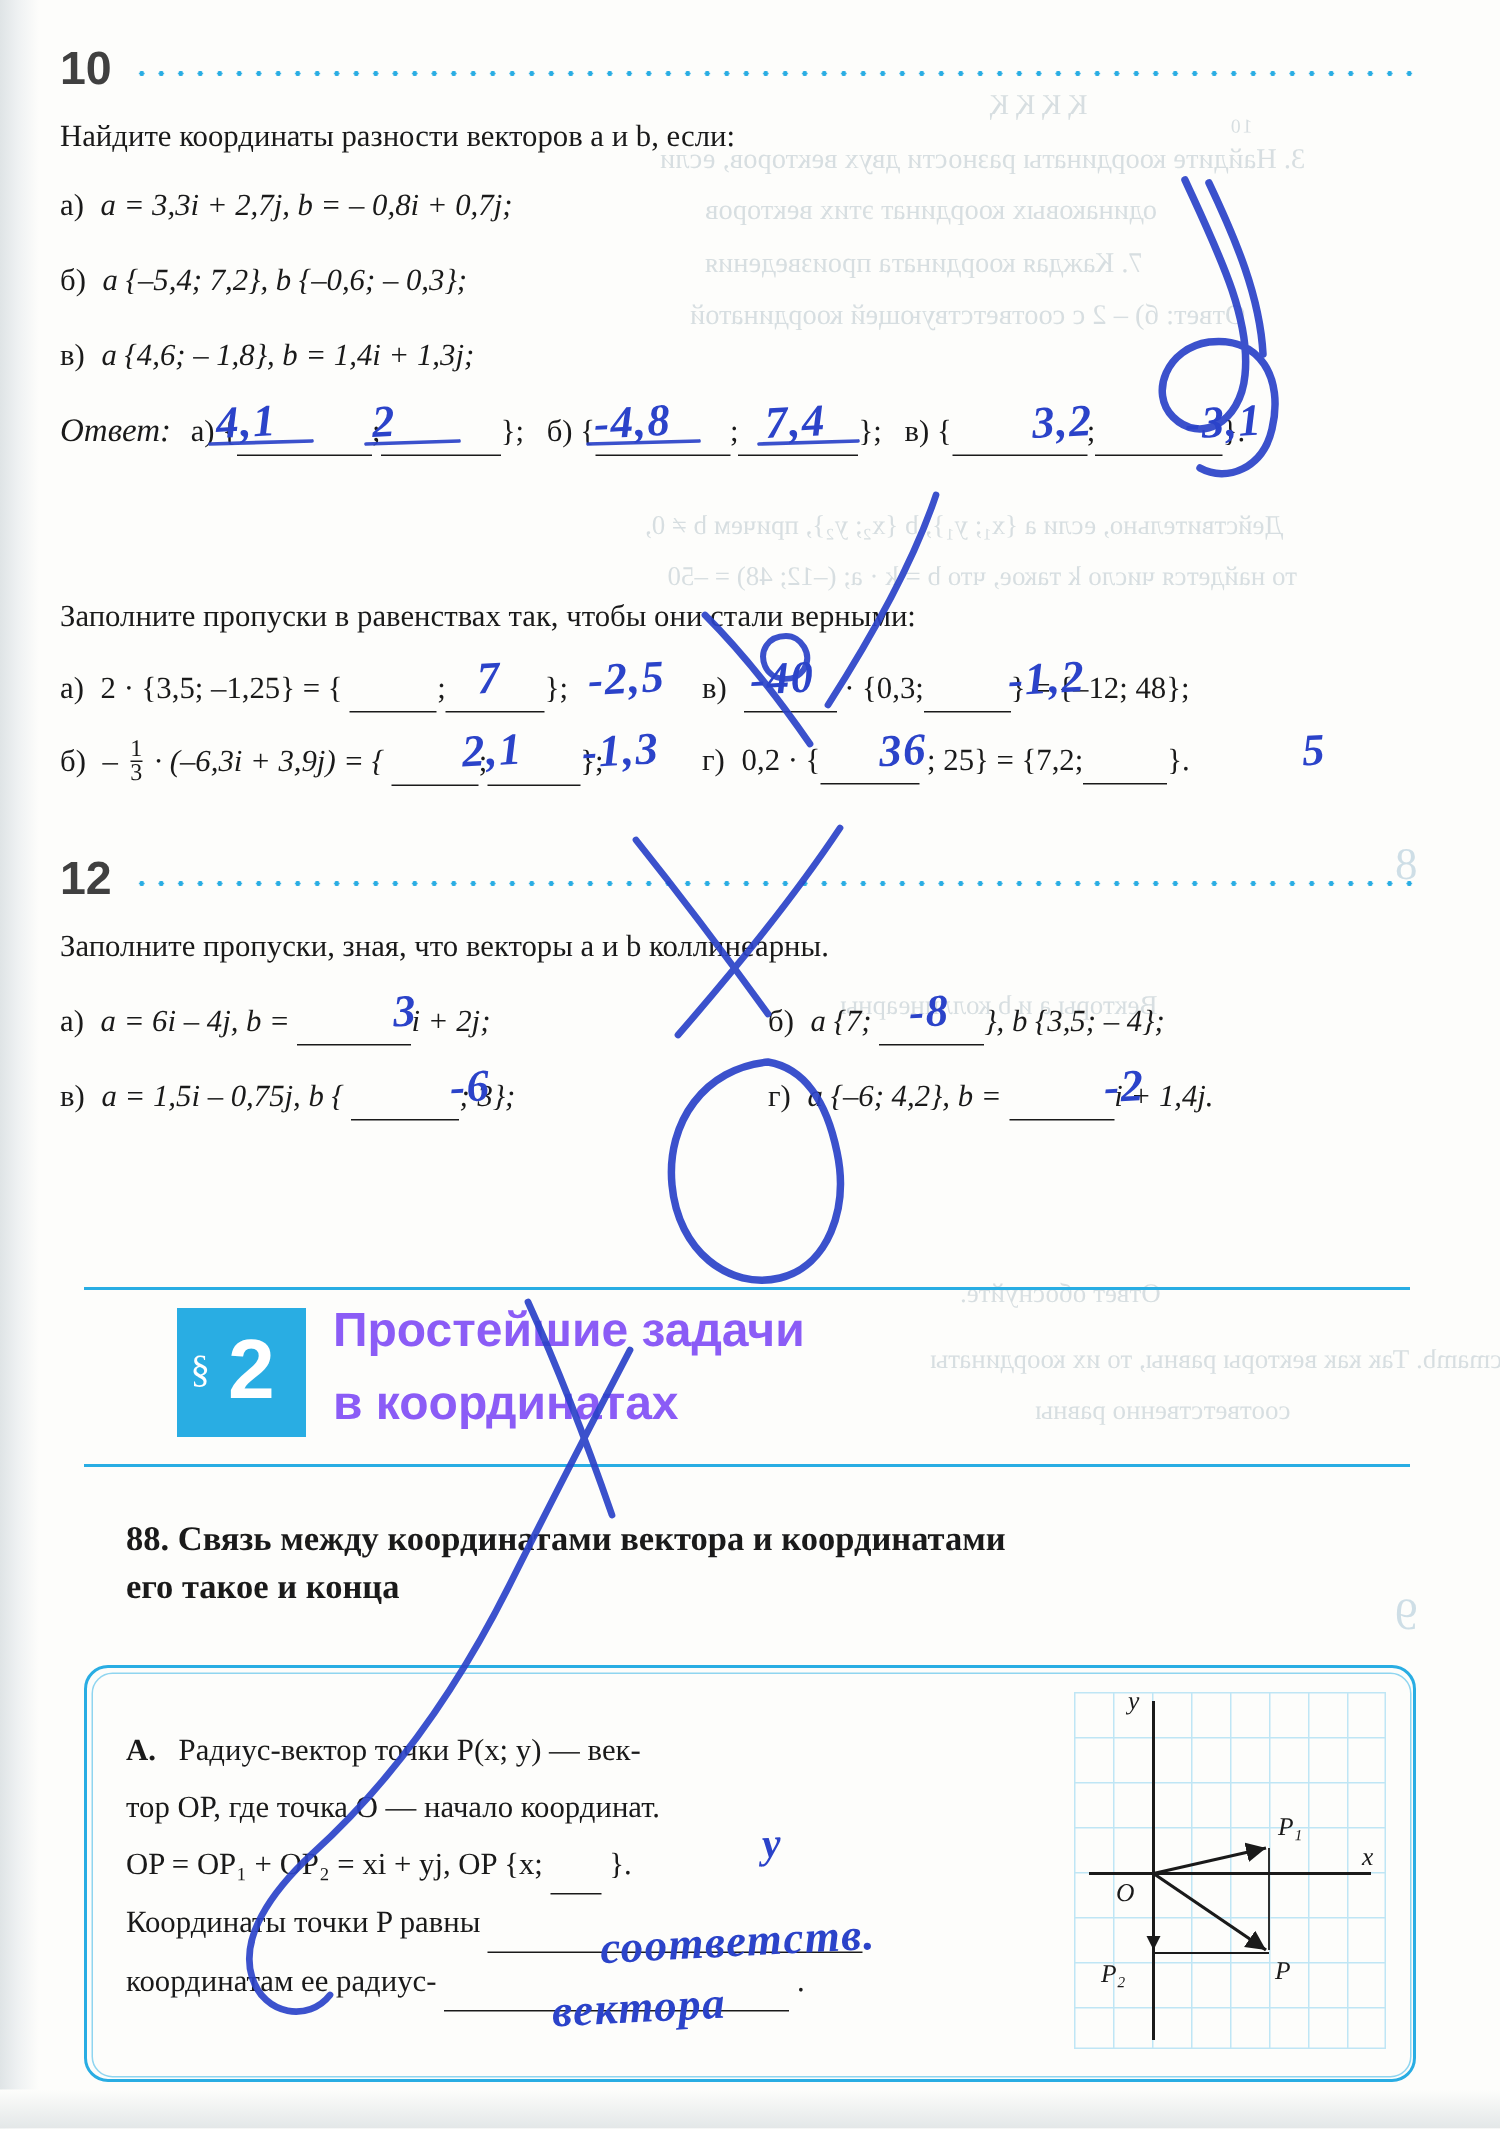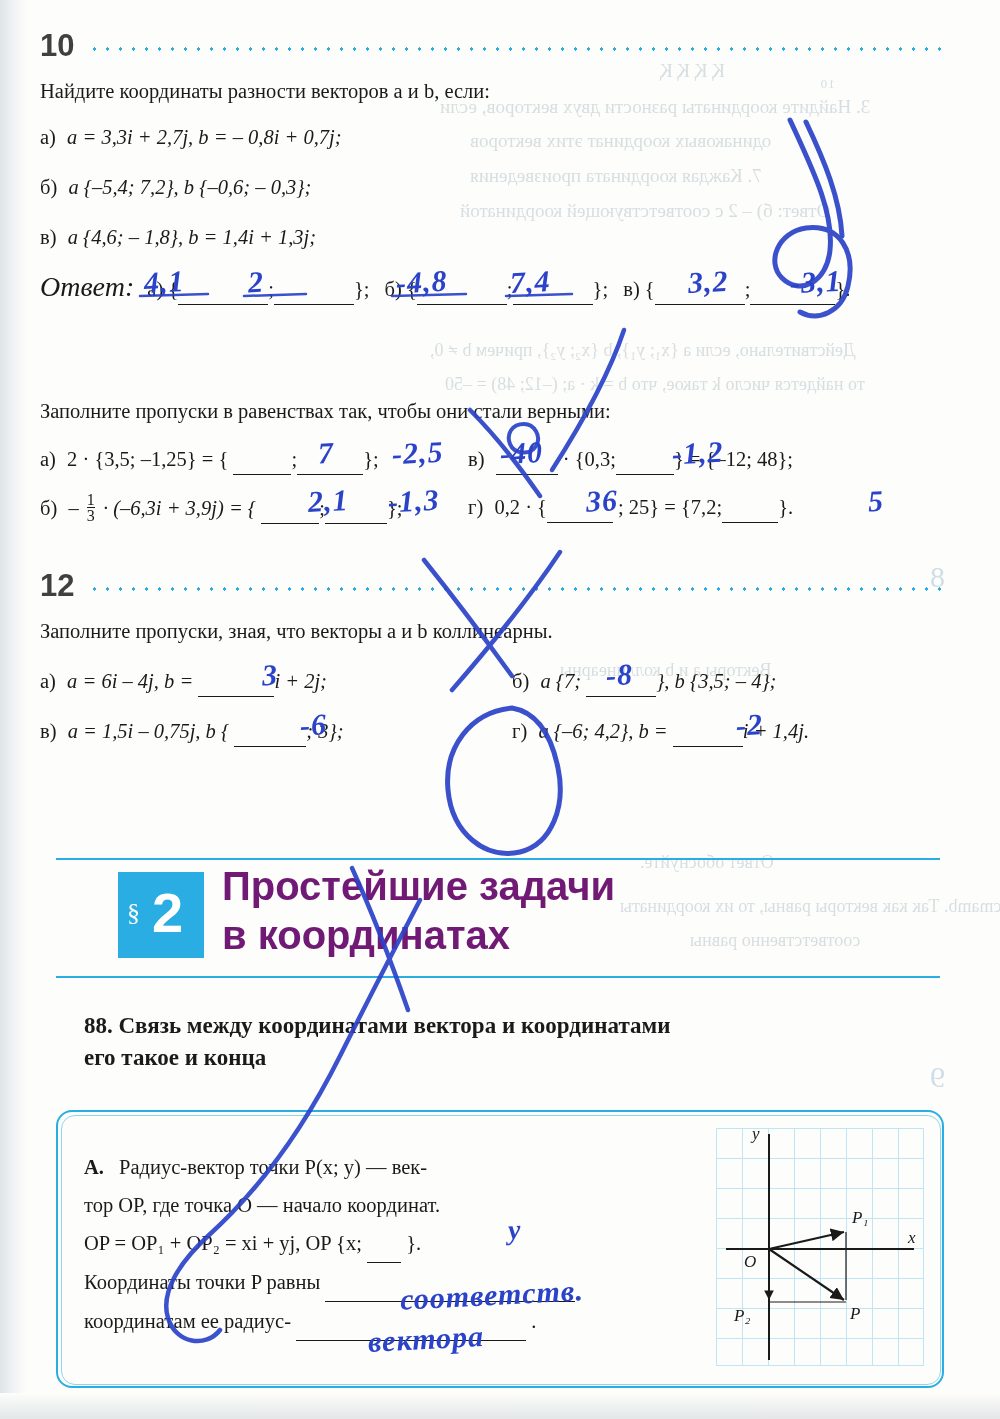--- a/index.html
+++ b/index.html
@@ -45,33 +45,33 @@
   .blank{
     display:inline-block;border-bottom:1.6px solid #1a1a1a;vertical-align:baseline;
   }
   .hw{
     font-family:"Liberation Serif",serif;
     color:#2b43c9;font-style:italic;font-weight:700;
     letter-spacing:1px;
     transform:rotate(-3deg);
     display:inline-block;
   }
-  .answer-label{font-style:italic;font-size:28px;}
+  .answer-label{font-style:italic;font-size:22px;}
 
   
   .sec-sq{
     position:absolute;background:#29ade3;width:86px;height:86px;left:118px;top:872px;
     color:#fff;
   }
   .sec-sq .s{position:absolute;left:9px;top:26px;font-size:26px;font-family:"Liberation Serif",serif;}
   .sec-sq .n{position:absolute;left:34px;top:8px;font-size:56px;font-weight:700;font-family:"Liberation Sans",sans-serif;}
   .sec-title{
     position:absolute;left:222px;top:862px;width:700px;
-    color:#701a75;font-family:"Liberation Sans",sans-serif;
-    font-size:40px;font-weight:700;line-height:49px;
+    color:#8b5cf6;font-family:"Liberation Sans",sans-serif;
+    font-size:32px;font-weight:700;line-height:49px;
   }
   .rule{position:absolute;height:2px;background:#29ade3;}
 
   .subhead{
     position:absolute;left:84px;top:1010px;width:880px;
     font-size:23px;font-weight:700;line-height:32px;
     font-family:"Liberation Serif",serif;
   }
   .subhead .numb{}
 

